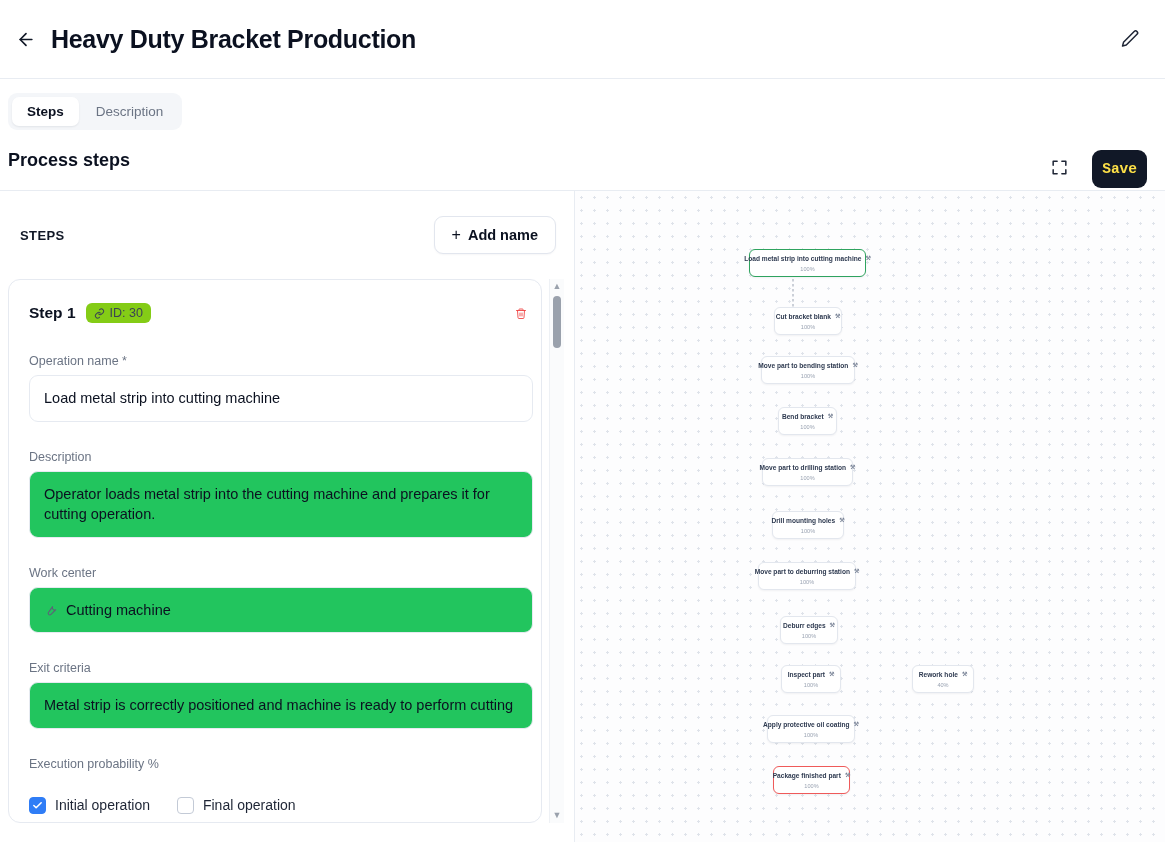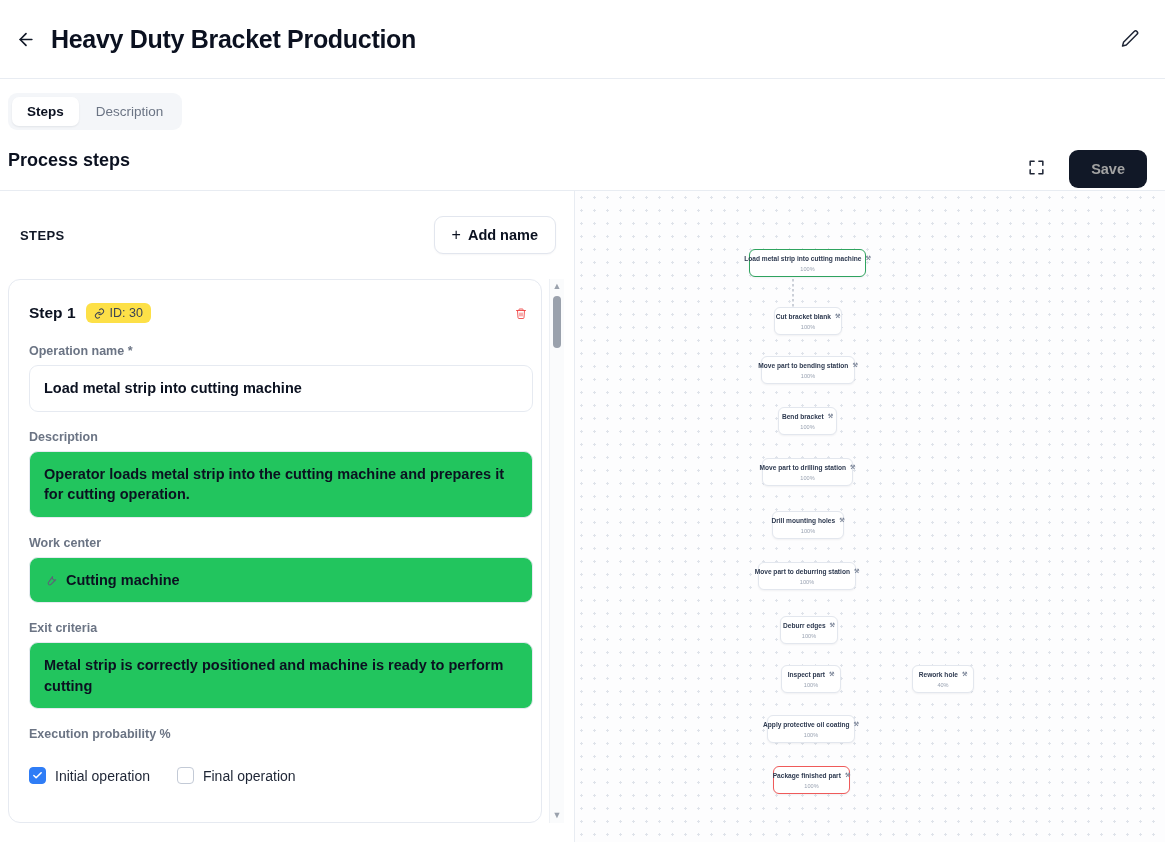--- a/index.html
+++ b/index.html
@@ -85,27 +85,28 @@
   .section-spacer { flex: 1; }
   .expand-btn {
     width: 34px; height: 34px;
     display: flex; align-items: center; justify-content: center;
     cursor: pointer; color: #1e2535;
     background: none; border: none;
   }
   .save-btn {
     margin-left: 16px;
     background: #111827;
-    color: #a3a3a3;
+    color: #fde047;
     font-size: 14.5px;
     font-weight: bold;
     border: none;
     border-radius: 9px;
-    padding: 11px 22px;
-    cursor: pointer;
+    padding: 11px 10px;
+    cursor: pointer;
+    font-family: Liberation Mono, monospace;
   }
 
   
   .main {
     display: flex;
     height: 652px;
     border-top: 1px solid #e8ecf2;
   }
   .left-pane {
     width: 575px;
@@ -163,36 +164,36 @@
   .step-name {
     font-size: 15.5px;
     font-weight: bold;
     color: #0b1120;
   }
   .id-badge {
     display: inline-flex;
     align-items: center;
     gap: 5px;
     margin-left: 10px;
-    background: #fde047;
+    background: #84cc16;
     border-radius: 6px;
     padding: 3px 8px;
     font-size: 12.5px;
     color: #3b4354;
   }
   .step-head-spacer { flex: 1; }
   .trash-btn {
     background: none; border: none;
     color: #ef4444;
     cursor: pointer;
     width: 24px; height: 24px;
     display: flex; align-items: center; justify-content: center;
   }
 
-  .field { margin-top: 18px; font-weight: bold; }
+  .field { margin-top: 28px; }
   .field-label {
     font-size: 12.5px;
     color: #6b7484;
     margin-bottom: 7px;
   }
   .input-box {
     border: 1px solid #e6eaf1;
     border-radius: 9px;
     background: #ffffff;
     padding: 12px 14px;

